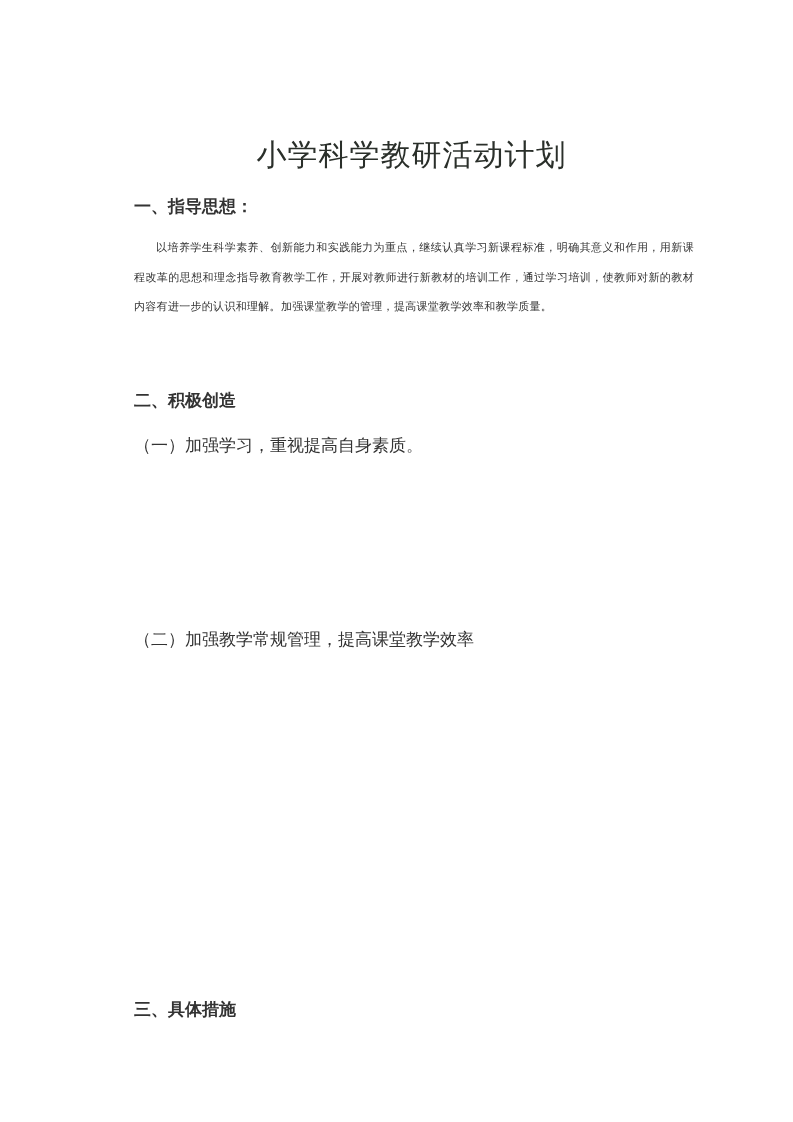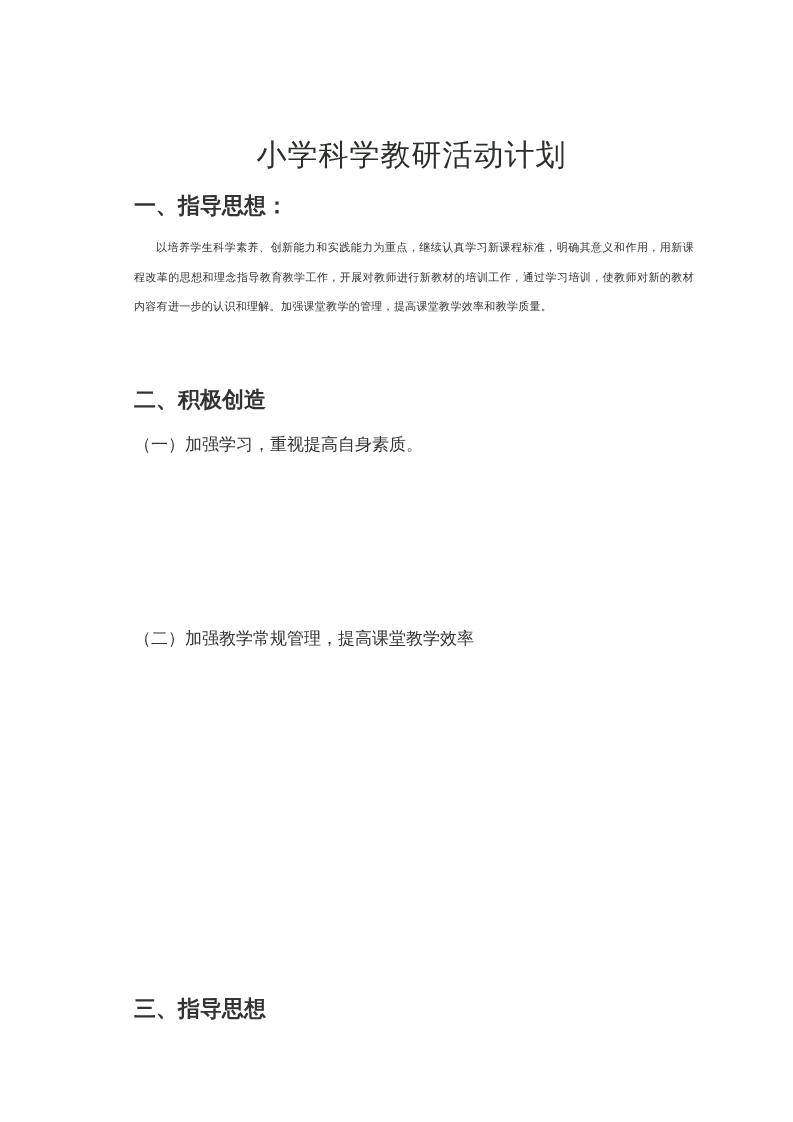--- a/index.html
+++ b/index.html
@@ -3,34 +3,34 @@
 <meta charset="utf-8">
 <style>
   html, body { margin: 0; padding: 0; background: #ffffff; }
   body { width: 793px; height: 1122px; position: relative; overflow: hidden;
          font-family: "DejaVu Serif", "Liberation Serif", serif; color: #2b2b2b; }
   .page { position: absolute; left: 0; top: 1px; width: 694px; height: 1122px; margin-left: 15px; }
   .title { position: absolute; left: 0; width: 793px; top: 134px; text-align: center;
            font-family: "DejaVu Sans", "Liberation Sans", sans-serif; font-size: 30px;
            color: #2a2f2a; letter-spacing: 1px; line-height: 40px; }
   .heading { position: absolute; left: 119px; font-family: "DejaVu Sans", "Liberation Sans", sans-serif;
-             font-weight: bold; font-size: 22px; color: #333333; line-height: 24px; }
-  .sub { position: absolute; left: 119px; font-size: 17px; line-height: 24px; color: #333333; font-family: Liberation Serif, serif; }
+             font-weight: bold; font-size: 17px; color: #333333; line-height: 24px; }
+  .sub { position: absolute; left: 119px; font-size: 17px; line-height: 24px; color: #333333; }
   .para { position: absolute; left: 119px; width: 560px; font-size: 11px; line-height: 29.5px;
           color: #333333; text-indent: 2em; text-align: justify; letter-spacing: 0.3px; }
 </style>
 </head>
 <body>
 
 <div class="page">
   <div class="title">小学科学教研活动计划</div>
 
   <div class="heading" style="top:193px;">一、指导思想：</div>
   <div class="para" style="top:232px;">以培养学生科学素养、创新能力和实践能力为重点，继续认真学习新课程标准，明确其意义和作用，用新课程改革的思想和理念指导教育教学工作，开展对教师进行新教材的培训工作，通过学习培训，使教师对新的教材内容有进一步的认识和理解。加强课堂教学的管理，提高课堂教学效率和教学质量。</div>
 
   <div class="heading" style="top:387px;">二、积极创造</div>
 
   <div class="sub" style="top:432px;">（一）加强学习，重视提高自身素质。</div>
 
   <div class="sub" style="top:626px;">（二）加强教学常规管理，提高课堂教学效率</div>
 
-  <div class="heading" style="top:996px;">三、指导思想</div>
+  <div class="heading" style="top:996px;">三、具体措施</div>
 </div>
 
 </body></html>

